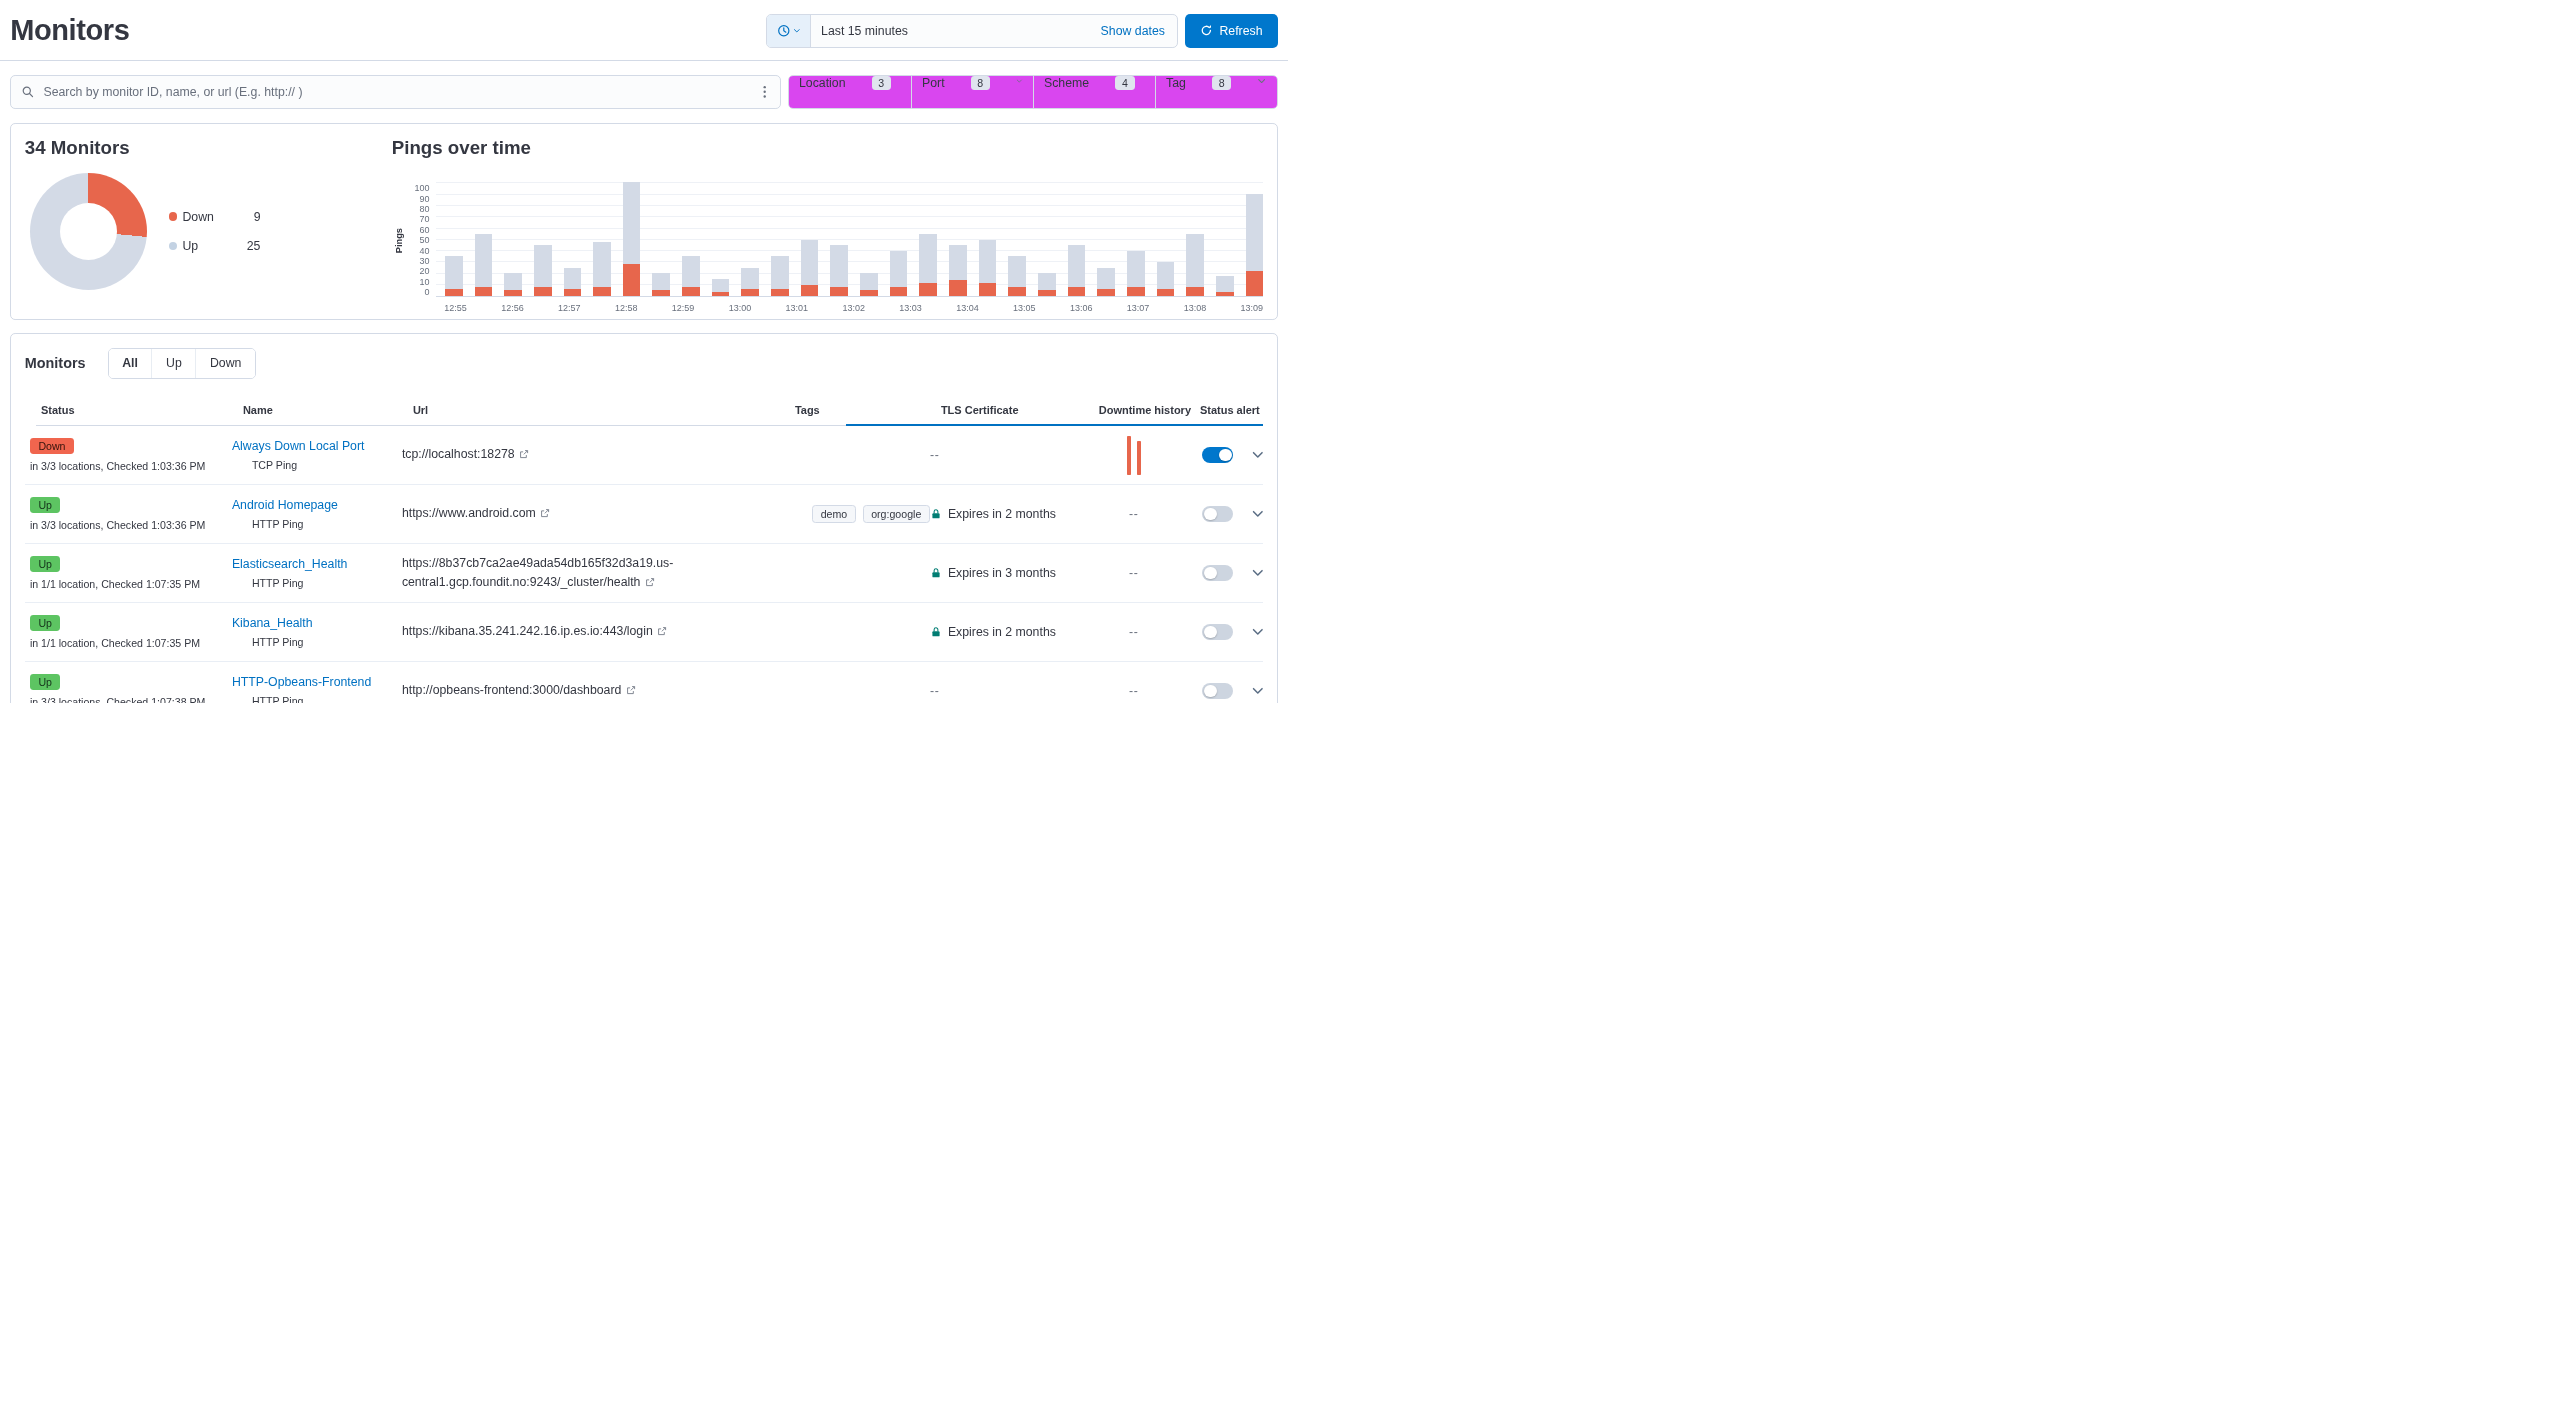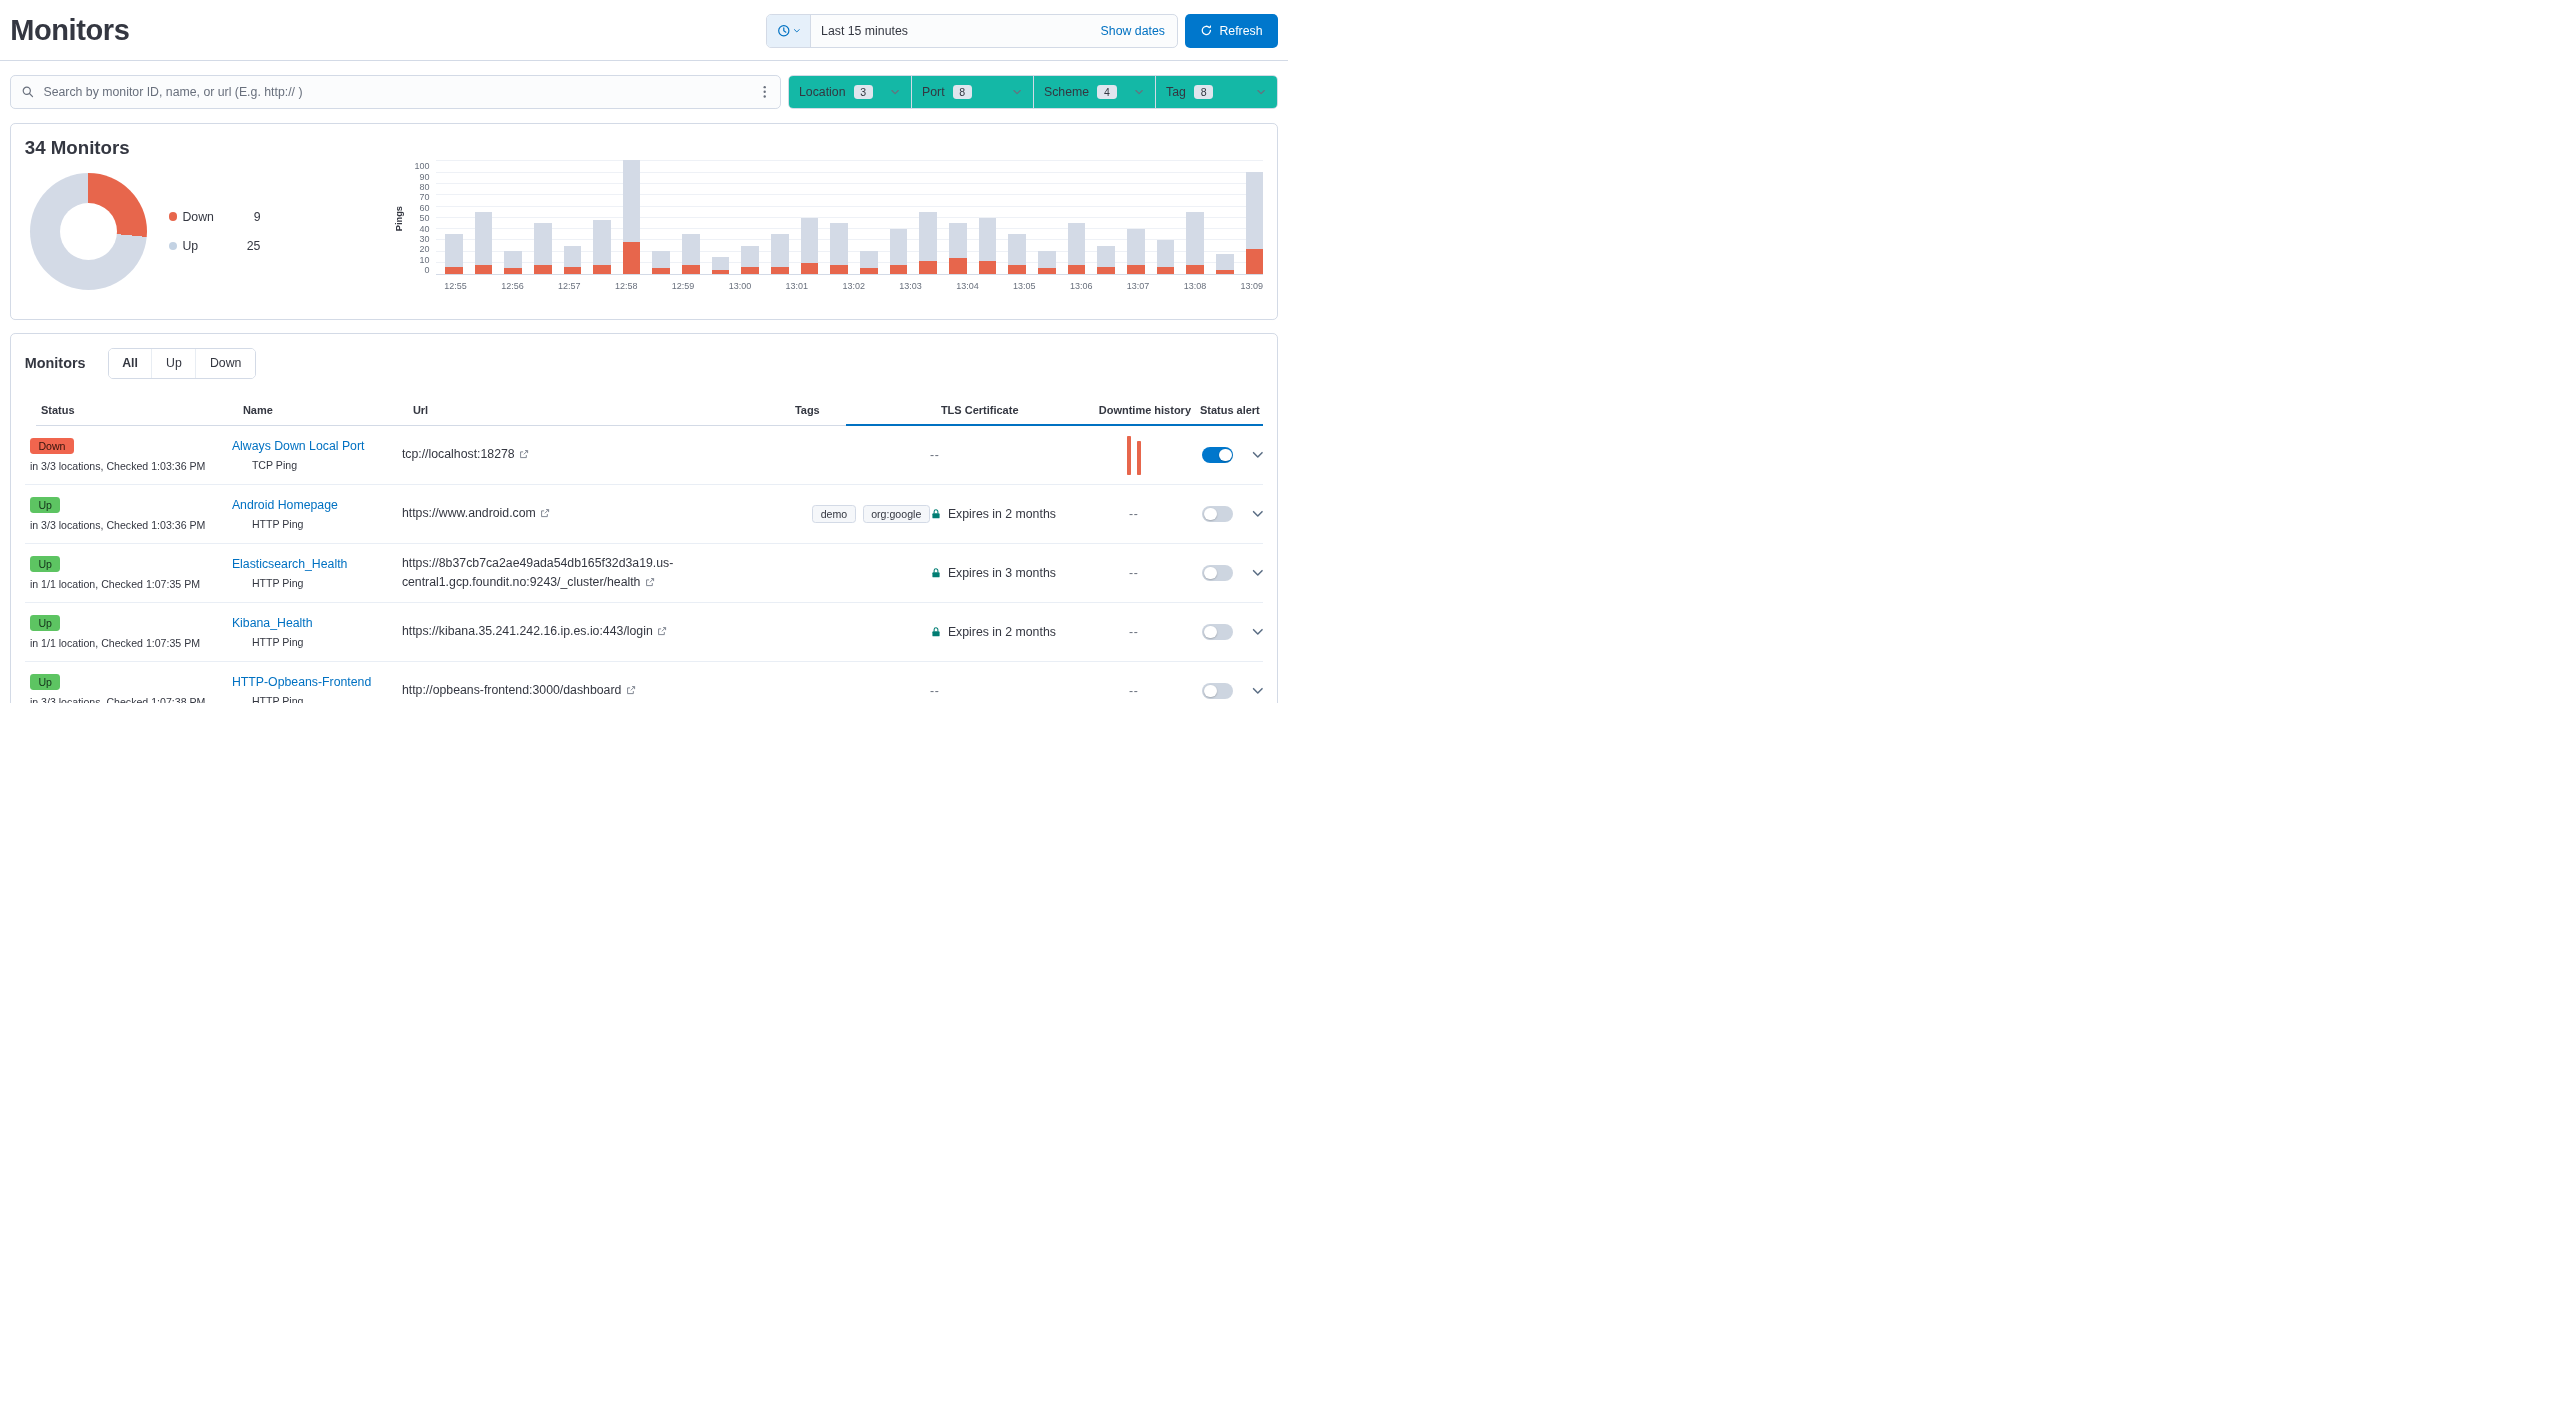--- a/index.html
+++ b/index.html
@@ -17,21 +17,21 @@
 .refresh-btn { display: flex; align-items: center; justify-content: center; gap: 6.8px; height: 34px; padding: 0 15.3px; background: #0077cc; color: #fff; border: none; border-radius: 5.1px; font-size: 12.3px; font-family: inherit; font-weight: 500; cursor: pointer; }
 .divider { border: none; border-top: 0.8px solid #d3dae6; }
 
 
 .filter-row { display: flex; gap: 6.8px; padding: 14.4px 10.2px 0; }
 .search-box { flex: 1; display: flex; align-items: center; height: 34px; background: #fbfcfd; border: 0.8px solid #d3dae6; border-radius: 5.1px; padding: 0 6.8px 0 10.2px; }
 .search-input { flex: 1; border: none; outline: none; background: transparent; padding: 0 8.5px; font-size: 12.3px; font-family: inherit; color: #343741; }
 .search-input::placeholder { color: #69707d; }
 .dots-btn { background: none; border: none; padding: 3.4px 6.8px; cursor: pointer; display: flex; align-items: center; }
 .filter-group { display: flex; height: 34px; border: 0.8px solid #d3dae6; border-radius: 5.1px; background: #fff; overflow: hidden; flex-shrink: 0; }
-.filter-item { display: flex; align-items: center; gap: 8px; width: 122px; padding: 0 10.2px; background: #14b8a6; border: none; border-left: 0.8px solid #d3dae6; font-size: 12.3px; font-family: inherit; color: #343741; cursor: pointer; }
+.filter-item { display: flex; align-items: flex-start; gap: 26px; width: 122px; padding: 0 10.2px; background: #d946ef; border: none; border-left: 0.8px solid #d3dae6; font-size: 12.3px; font-family: inherit; color: #343741; cursor: pointer; }
 .filter-item:first-child { border-left: none; }
 .filter-count { background: #e0e5ee; border-radius: 3.4px; padding: 0.8px 6.8px; font-size: 10.6px; color: #343741; }
 .filter-item .chev { margin-left: auto; }
 
 
 .panel { margin: 13.6px 10.2px 0; border: 0.8px solid #d3dae6; border-radius: 5.1px; padding: 13.6px; background: #fff; }
 .overview { display: flex; gap: 17px; height: 197px; }
 .overview-left { width: 350px; flex-shrink: 0; }
 .panel-title { font-size: 18.7px; font-weight: 700; }
 .donut-wrap { display: flex; align-items: center; gap: 22px; margin-top: 13.6px; }
@@ -185,20 +185,21 @@
             </div>
             <div class="legend-row">
               <span class="legend-dot" style="background:#c3d2e3"></span>
     <span>Up</span>
     <span class="legend-value">25</span>
             </div>
           </div>
       </div>
     </div>
     <div class="overview-right">
+      <h2 class="panel-title">Pings over time</h2>
       <div class="chart-wrap">
         <div class="ylabel-col">
             <span class="ylabel">Pings</span>
           </div>
         <div class="yaxis" id="yaxis">
             <span>100</span>
             <span>90</span>
             <span>80</span>
             <span>70</span>
             <span>60</span>

